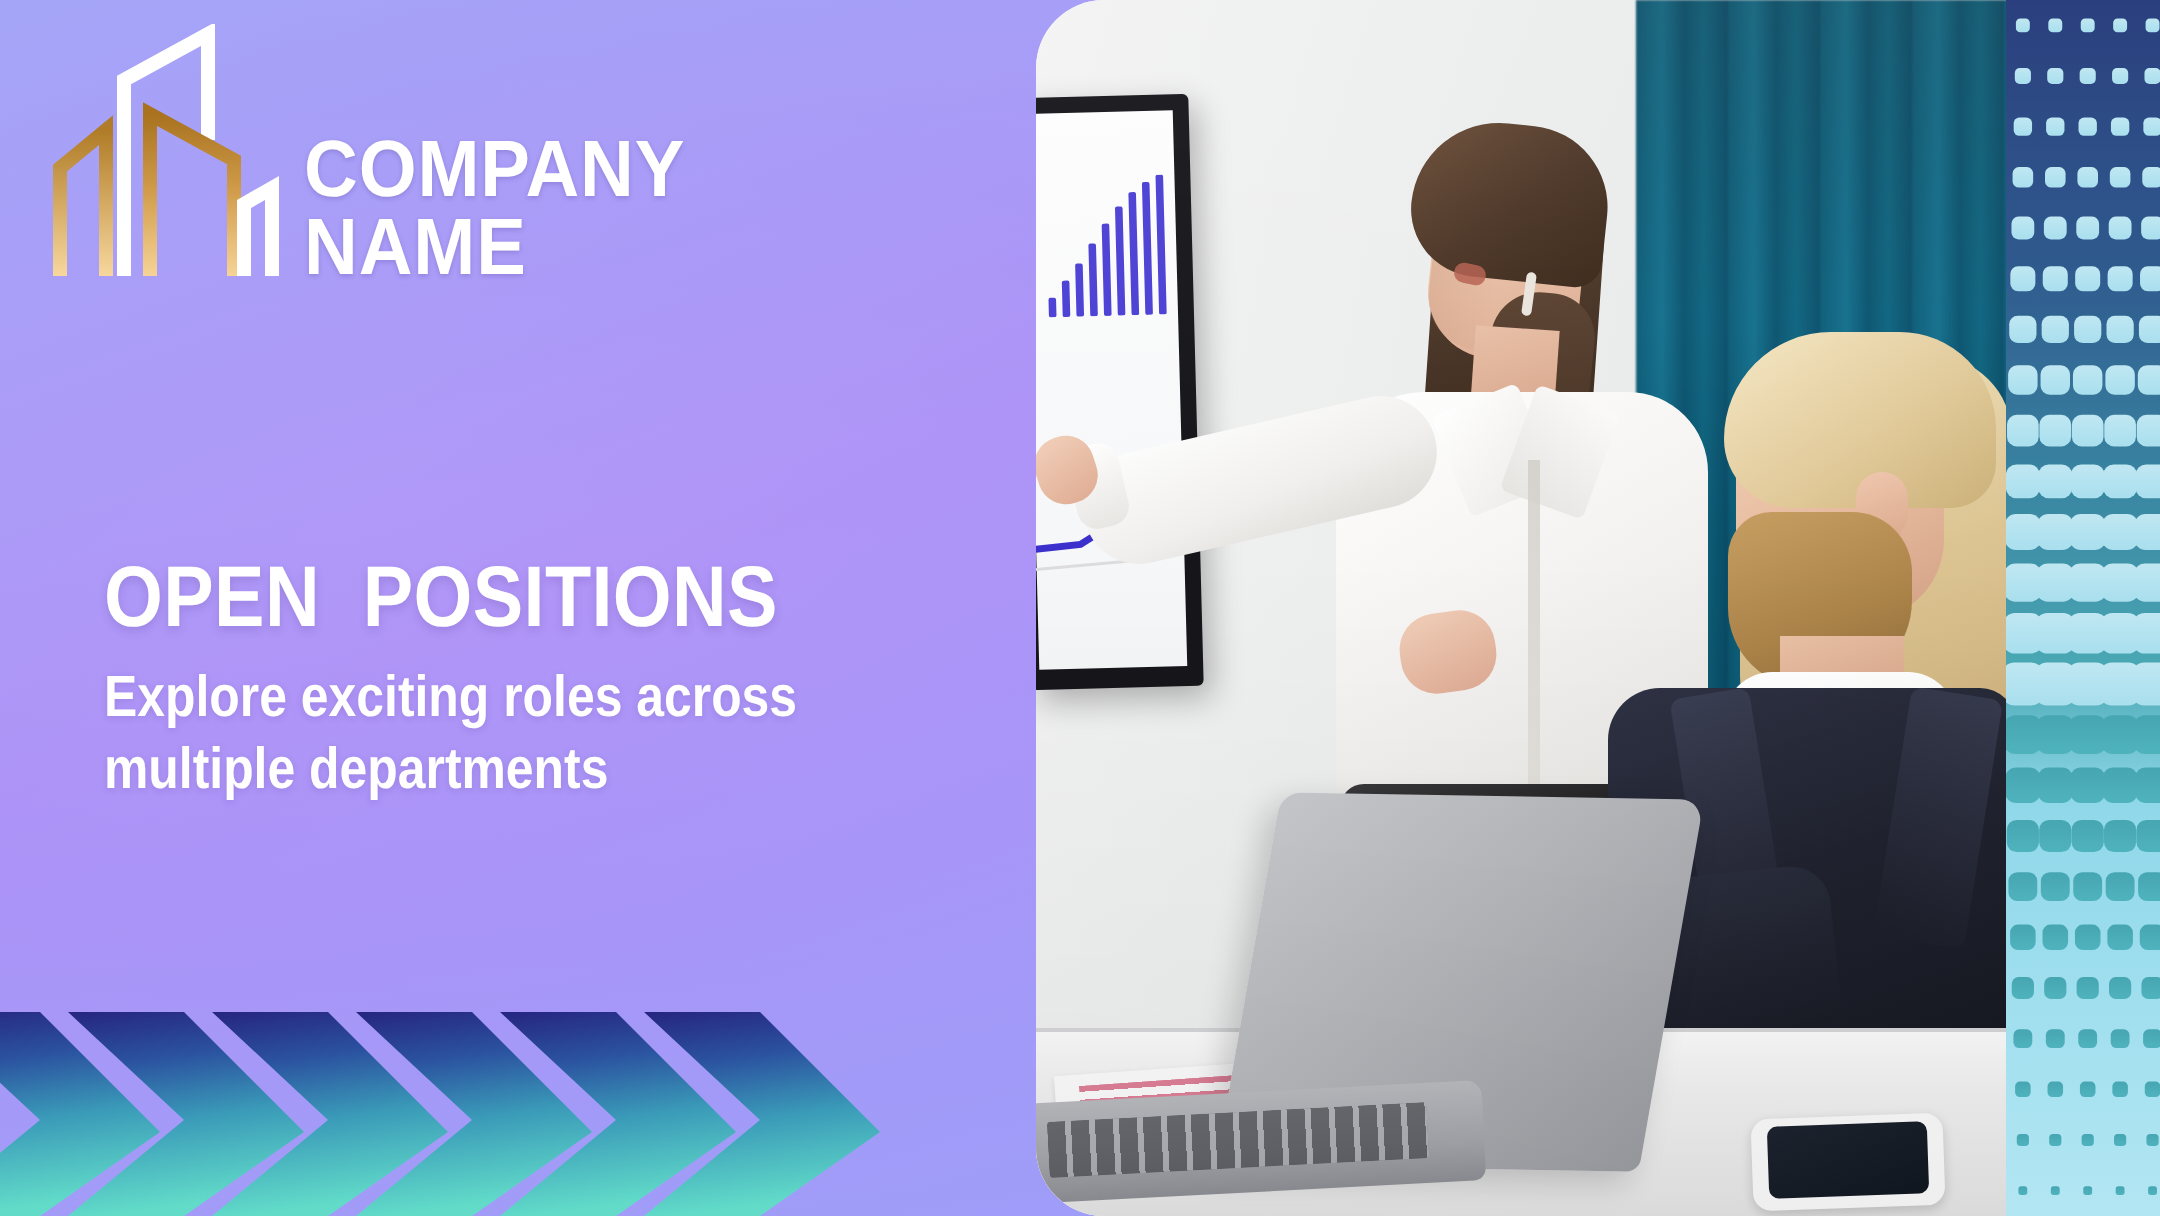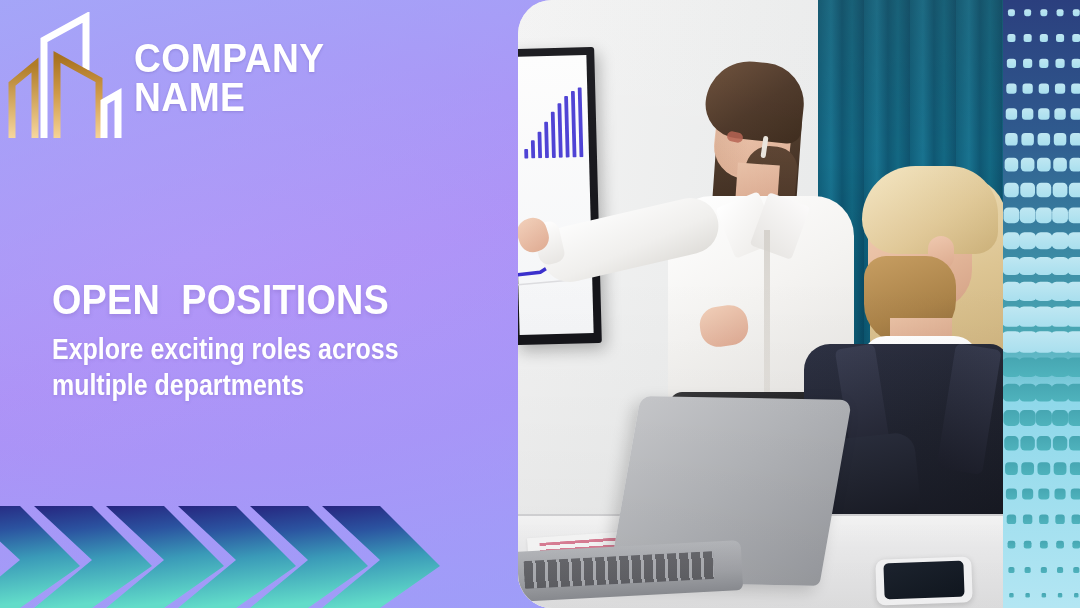--- a/index.html
+++ b/index.html
@@ -16,21 +16,21 @@
     position:absolute; inset:0;
     background:
       radial-gradient(120% 90% at 18% 42%, #b296f8 0%, #ab92f6 38%, #a39cf6 68%, #9b9df9 100%);
   }
   .bg-tint {
     position:absolute; inset:0;
     background:linear-gradient(160deg, rgba(164,168,248,0.85) 0%, rgba(178,150,248,0.15) 40%, rgba(154,158,250,0.85) 100%);
   }
 
   
-  .logo-block { position:absolute; left:0; top:12px; display:flex; align-items:center; }
+  .logo-block { position:absolute; left:18px; top:12px; display:flex; align-items:flex-end; }
   .logo-mark { width:128px; height:132px; flex:0 0 auto; }
   .logo-text {
     margin-left:6px;
     color:#ffffff;
     font-weight:bold;
     font-size:40px;
     line-height:0.98;
     letter-spacing:0.5px;
     text-shadow:0 1px 3px rgba(60,40,120,0.22);
     transform:scaleX(0.93);

